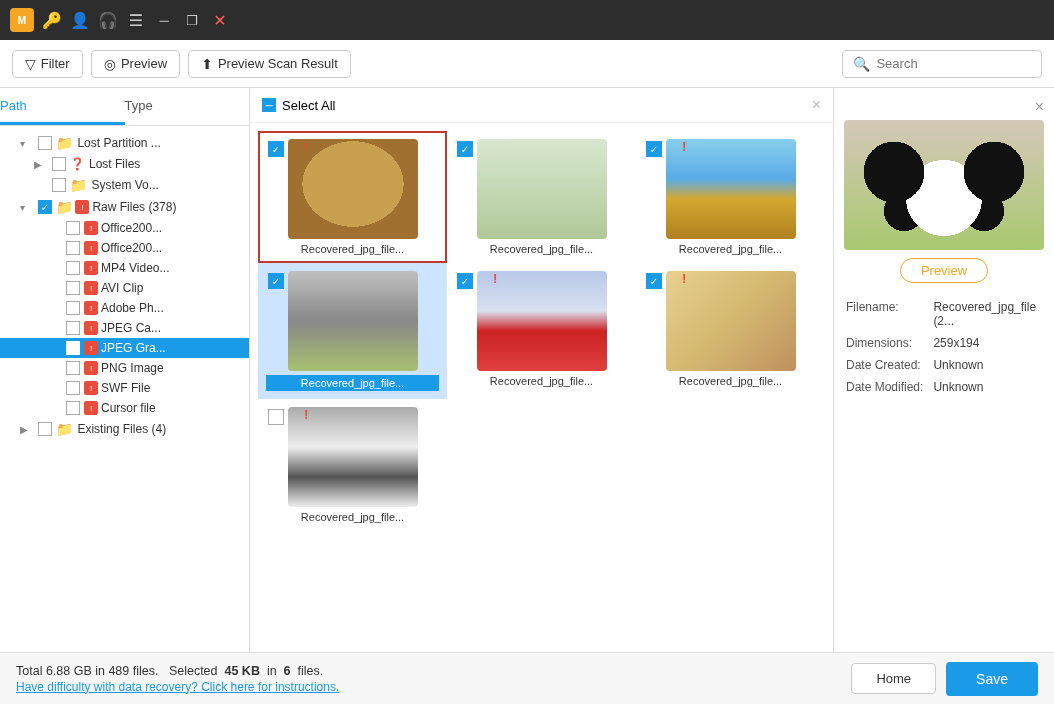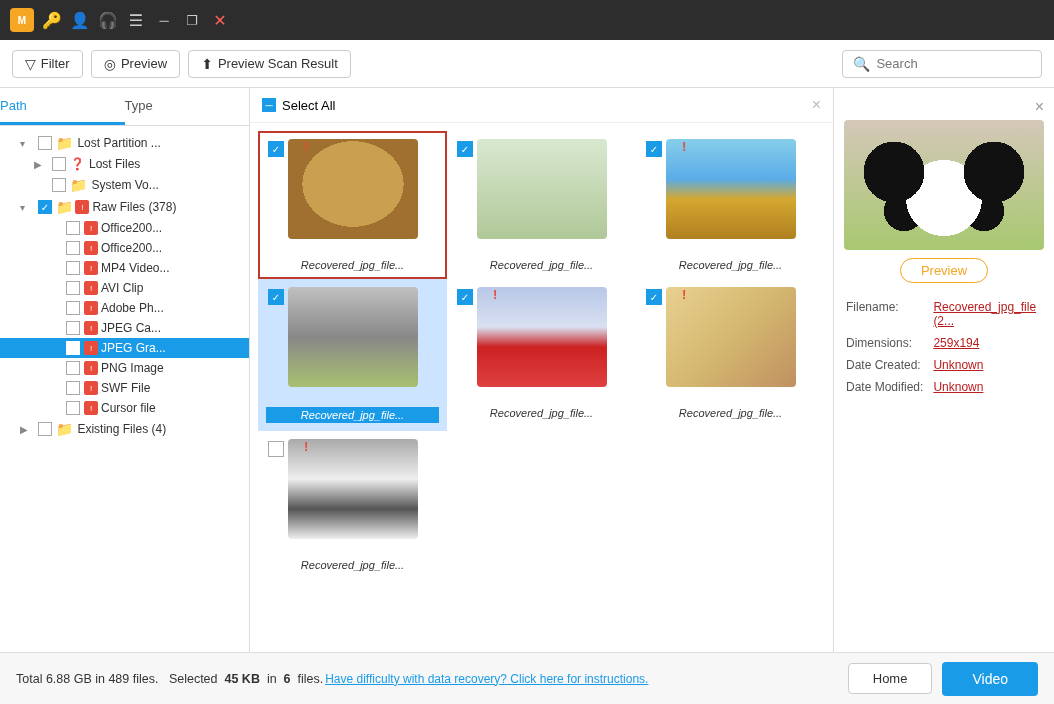--- a/index.html
+++ b/index.html
@@ -154,23 +154,23 @@
     }
     .file-thumb .thumb-checkbox {
       position: absolute; top: 8px; left: 8px;
       width: 16px; height: 16px; border: 1px solid #aaa;
       background: #fff; display: flex; align-items: center; justify-content: center;
     }
     .file-thumb .thumb-checkbox.checked {
       background: #1a9be8; border-color: #1a9be8; color: #fff; font-size: 10px;
     }
     .file-thumb .thumb-label {
-      font-size: 11px; color: #333; margin-top: 20px;
+      font-size: 11px; color: #333; margin-top: 4px;
       text-align: center; width: 130px;
-      white-space: nowrap; overflow: hidden; text-overflow: ellipsis; font-style: italic;
+      white-space: nowrap; overflow: hidden; text-overflow: ellipsis;
     }
 
     
     .preview-panel {
       width: 220px;
       flex-shrink: 0;
       background: #fff;
       display: flex;
       flex-direction: column;
       padding: 10px;
@@ -200,37 +200,37 @@
     }
     .preview-button {
       border: 1px solid #f5a623; border-radius: 20px;
       padding: 4px 20px; color: #f5a623; background: #fff;
       cursor: pointer; font-size: 13px;
     }
     .preview-info { font-size: 12px; }
     .preview-info table { width: 100%; }
     .preview-info td { padding: 3px 0; vertical-align: top; }
     .preview-info td:first-child { color: #555; white-space: nowrap; padding-right: 8px; }
-    .preview-info td:last-child { color: #b91c1c; word-break: break-all; text-decoration: underline; }
+    .preview-info td:last-child { color: #404040; word-break: break-all; }
 
     
     .statusbar {
       background: #f7f7f7;
       border-top: 1px solid #ddd;
       height: 52px;
       display: flex;
       align-items: center;
       padding: 0 16px;
       flex-shrink: 0;
       justify-content: space-between;
     }
     .status-text { font-size: 12.5px; color: #333; }
     .status-text strong { font-weight: 700; }
     .status-link { font-size: 12px; color: #1a9be8; text-decoration: underline; cursor: pointer; }
-    .status-left { display: flex; flex-direction: row; gap: 2px; }
+    .status-left { display: flex; flex-direction: column; gap: 2px; }
     .status-buttons { display: flex; gap: 10px; align-items: center; }
     .btn-home {
       border: 1px solid #ccc; border-radius: 4px;
       padding: 7px 24px; background: #fff;
       cursor: pointer; font-size: 13px; color: #333;
     }
     .btn-save {
       border: 2px solid #1a9be8; border-radius: 4px;
       padding: 7px 28px; background: #1a9be8;
       cursor: pointer; font-size: 14px; color: #fff; font-weight: 500;
@@ -547,15 +547,15 @@
       <span>Selected</span>
       &nbsp;<strong>45 KB</strong>&nbsp;
       <span>in</span>
       &nbsp;<strong>6</strong>&nbsp;
       <span>files.</span>
     </div>
     <div class="status-link">Have difficulty with data recovery? Click here for instructions.</div>
   </div>
   <div class="status-buttons">
     <button class="btn-home">Home</button>
-    <button class="btn-save">Video</button>
+    <button class="btn-save">Save</button>
   </div>
 </div>
 
 </body></html>

